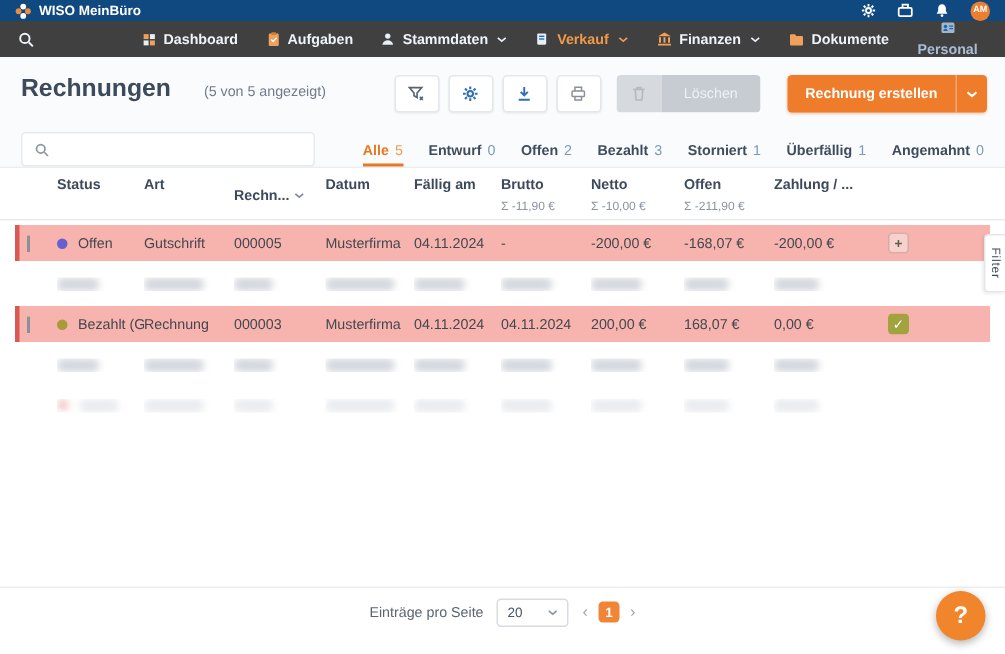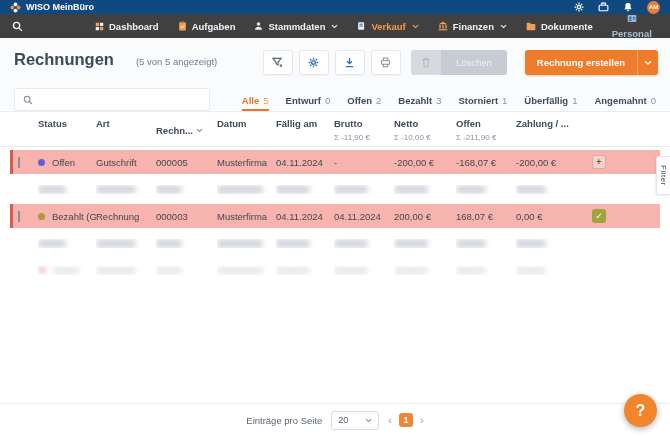--- a/index.html
+++ b/index.html
@@ -102,21 +102,21 @@
   
   .blob { height: 9px; border-radius: 4px; background: #c2c7d0; filter: blur(2.5px); opacity: .7; }
   .blob.cb { width: 11px; height: 11px; margin-left: 8px; background: #e0e3e8; }
   .blob.dotb { width: 8px; height: 8px; border-radius: 50%; flex: none; }
   .blob.green { width: 13px; height: 13px; border-radius: 3px; background: #8ecb62; margin-left: 18px; filter: blur(3px); opacity: .85; }
   .row.faint .blob { opacity: .35; }
   .row.faint .blob.dotb { background: #eea6a6; opacity: .6; }
 
   
   .bottom-bar {
-    position: absolute; bottom: 0; left: 0; right: 0; height: 33px;
+    position: absolute; bottom: 12px; left: 0; right: 0; height: 33px;
     border-top: 1px solid #eceef0; background: #fff;
     display: flex; align-items: center; justify-content: center; gap: 9px;
     font-size: 9.5px; color: #5b6672;
   }
   .page-select {
     width: 48px; height: 19px; border: 1px solid #d8dce1; border-radius: 3px; background: #fff;
     display: flex; align-items: center; justify-content: space-between; padding: 0 6px;
     color: #4a5568; font-size: 9px; cursor: pointer;
   }
   .pager { display: flex; align-items: center; gap: 7px; }

